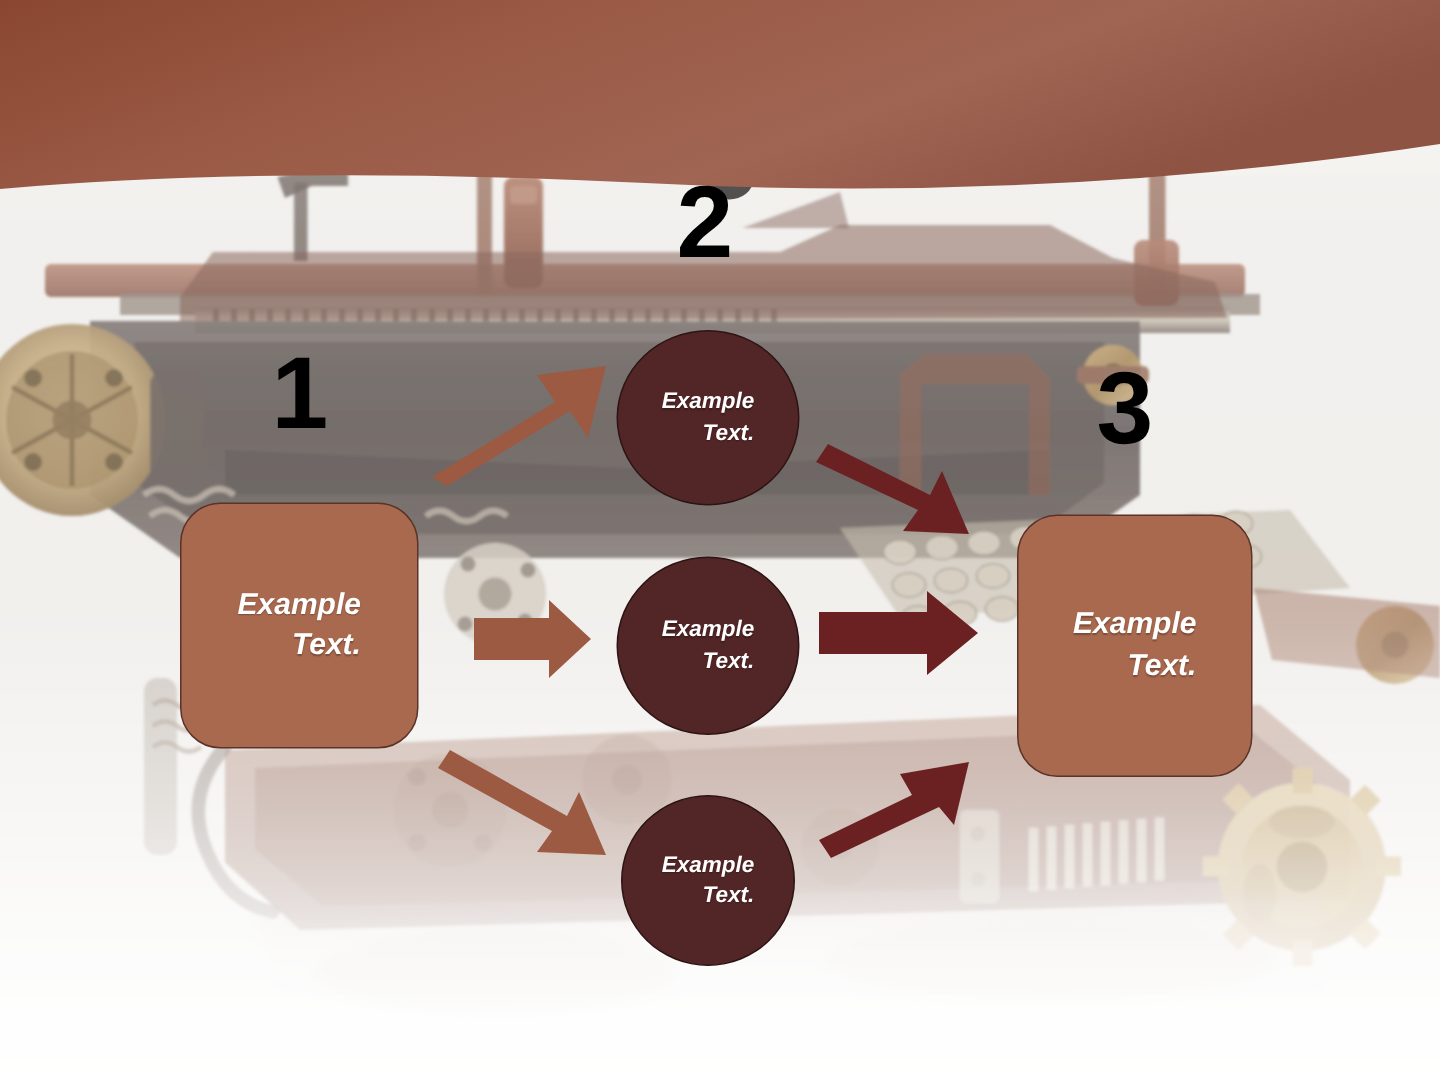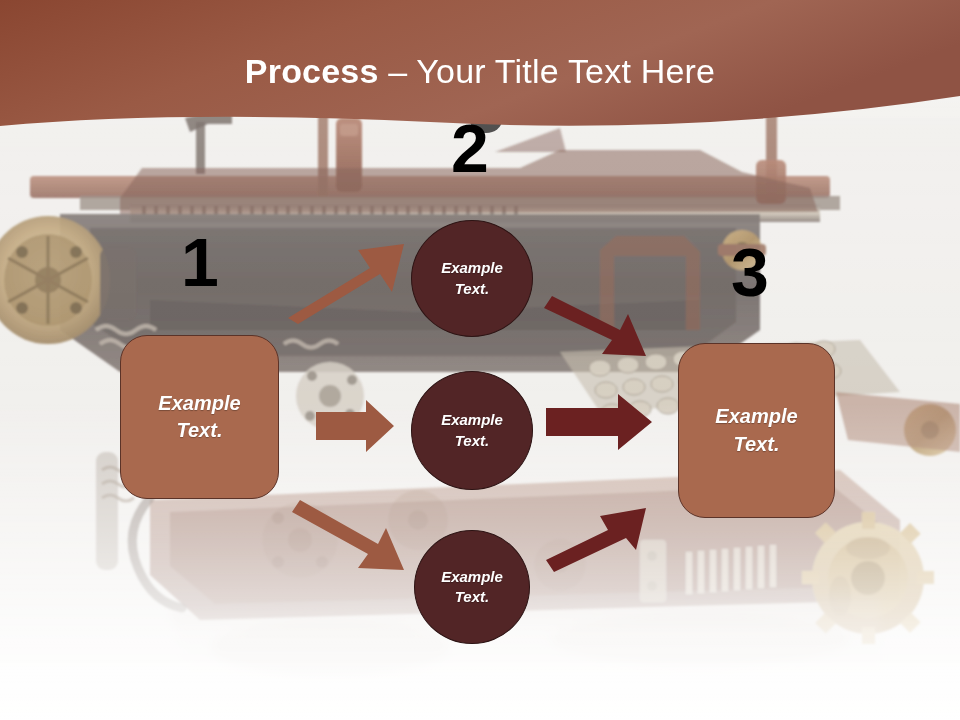--- a/index.html
+++ b/index.html
@@ -110,21 +110,21 @@
     z-index: 6;
   }
   #circle-top    { left: 411px; top: 220px; width: 122px; height: 117px; }
   #circle-middle { left: 411px; top: 371px; width: 122px; height: 119px; }
   #circle-bottom { left: 414px; top: 530px; width: 116px; height: 114px; }
 
   .node-label {
     font-style: italic;
     font-weight: bold;
     color: #ffffff;
-    text-align: center;
+    text-align: right;
     line-height: 1.36;
     white-space: pre-line;
     text-shadow: 0 1px 1px rgba(0,0,0,0.28);
   }
   .rect-node .node-label   { font-size: 20px; }
   .circle-node .node-label { font-size: 15px; }
 
   #arrows {
     position: absolute;
     left: 0; top: 0;
@@ -397,24 +397,20 @@
       <linearGradient id="gHeader" x1="0" y1="0" x2="1" y2="0.35">
         <stop offset="0%" stop-color="#8a4631"></stop>
         <stop offset="38%" stop-color="#9a5a45"></stop>
         <stop offset="72%" stop-color="#a06553"></stop>
         <stop offset="100%" stop-color="#8f5344"></stop>
       </linearGradient>
     </defs>
     <path d="M0 0 L960 0 L960 96 Q700 136 430 122 Q180 110 0 126 Z" fill="url(#gHeader)"></path>
   </svg>
 
-  <div id="title-text">
-    <span class="t-bold">Process</span>
-    <span class="t-reg">– Your Title Text Here</span>
-  </div>
 
   <svg id="arrows" viewBox="0 0 960 720">
 
     <g fill="#9d5a42">
       <polygon points="288,318 370,268 358,250 404,244 392,292 380,274 298,324"></polygon>
     </g>
     <g fill="#9d5a42">
       <polygon points="316,412 366,412 366,400 394,426 366,452 366,440 316,440"></polygon>
     </g>
     <g fill="#9d5a42">

